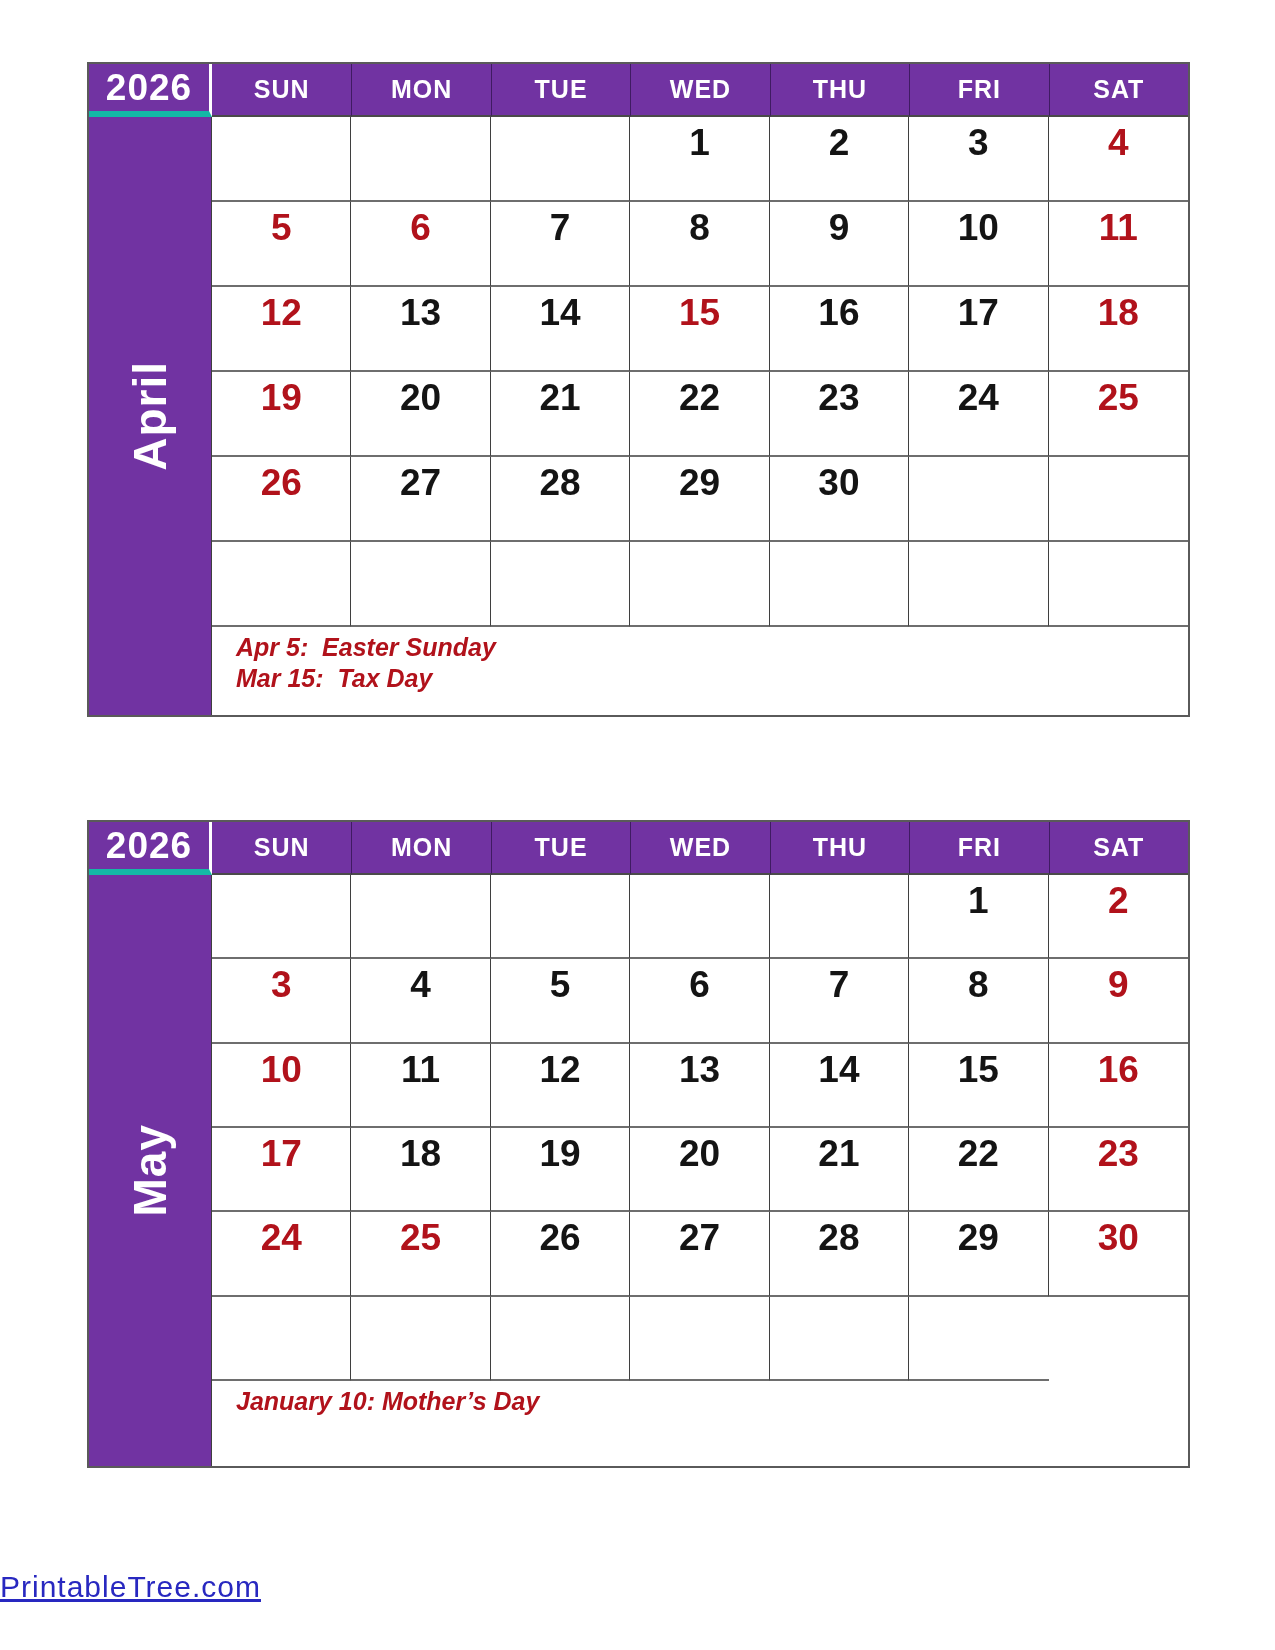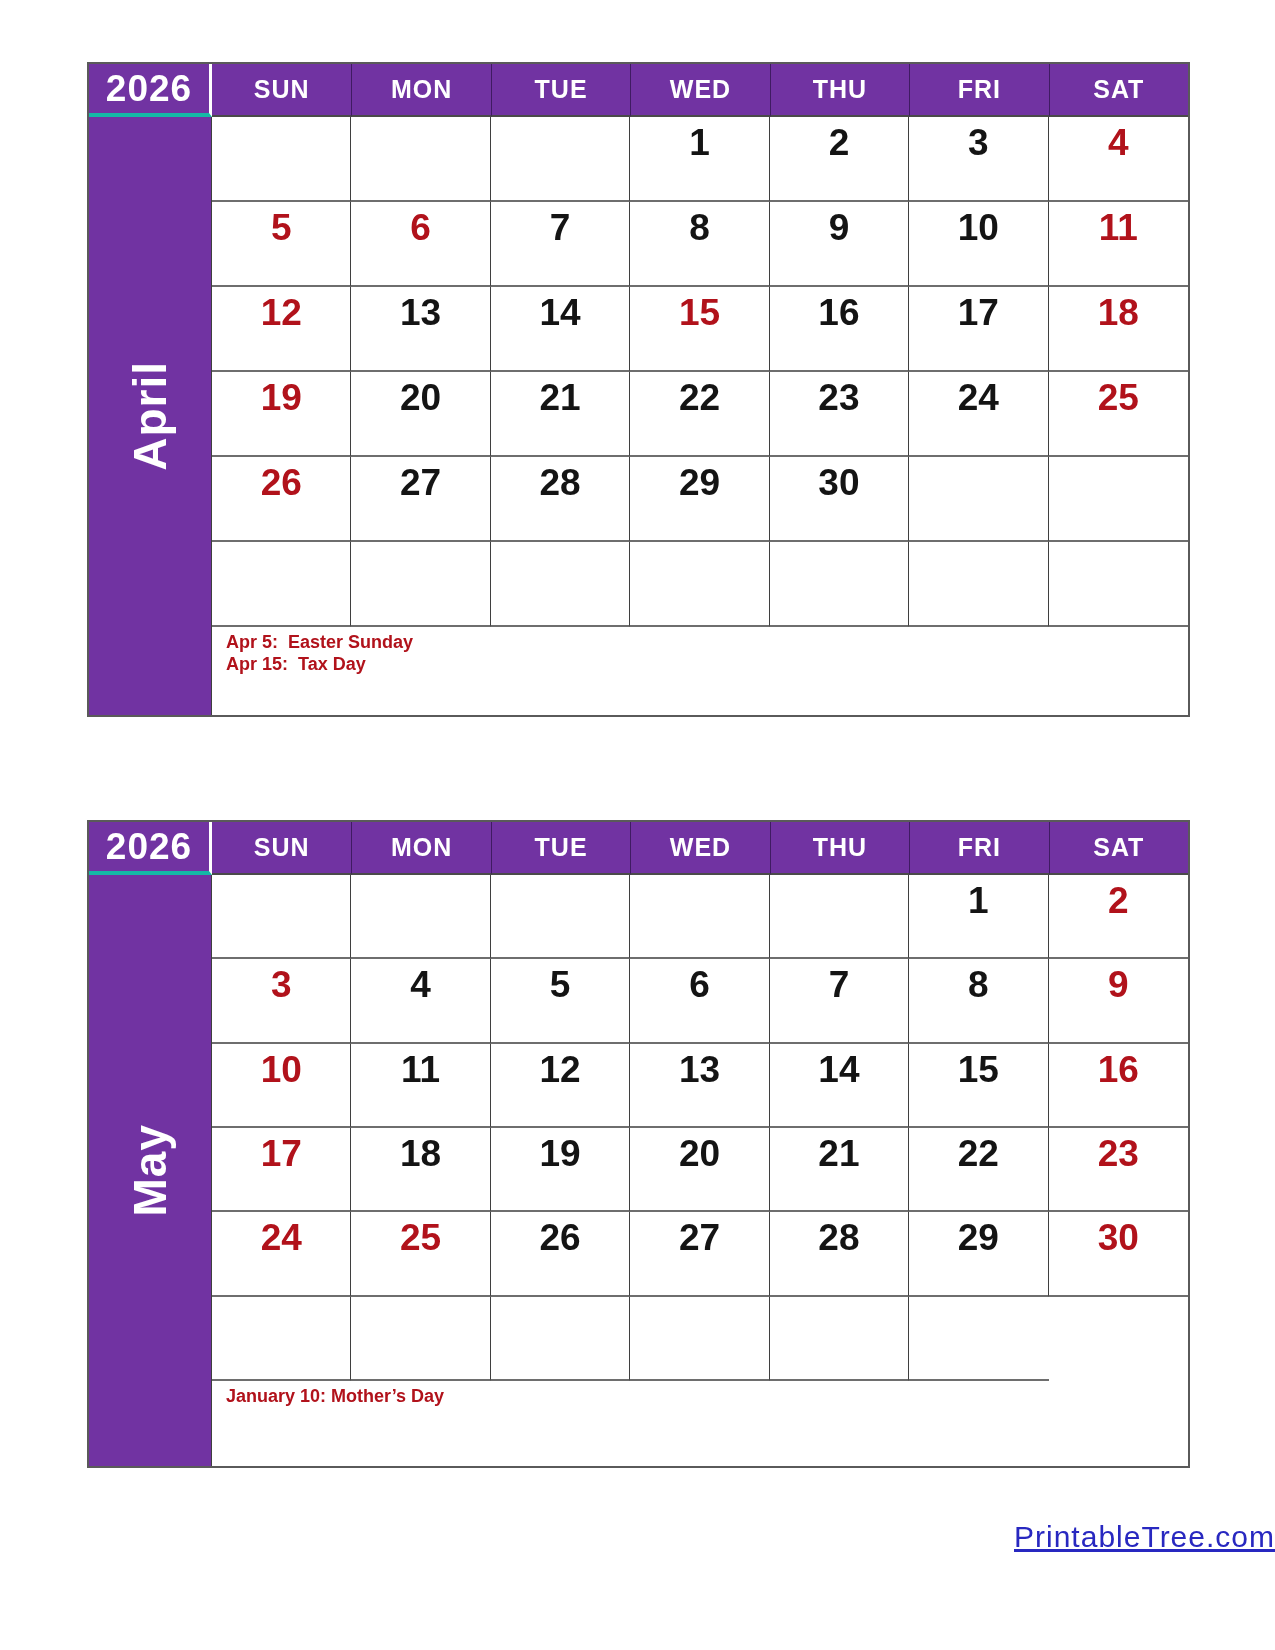--- a/index.html
+++ b/index.html
@@ -23,21 +23,21 @@
     display:grid;grid-template-columns:123px repeat(7,1fr);
     border:2px solid var(--outer);
   }
   #cal-0{top:62px;height:655px;grid-template-rows:53px repeat(6,1fr) 88px;}
   #cal-1{top:820px;height:648px;grid-template-rows:53px repeat(6,1fr) 85px;}
 
   .ycell{
     grid-row:1;grid-column:1;background:var(--purple);color:#fff;
     display:flex;align-items:center;justify-content:center;
     font-weight:bold;font-size:37px;letter-spacing:1px;
-    border-right:3px solid #fff;border-bottom:4px solid #14b8a6;
+    border-right:3px solid #fff;border-bottom:6px solid #14b8a6;
   }
   .hcell{
     background:var(--purple);color:#fff;
     display:flex;align-items:center;justify-content:center;
     font-weight:bold;font-size:25px;letter-spacing:1px;
     border-left:1px solid rgba(30,12,55,.6);
     border-bottom:2px solid #4a4a4a;
   }
   .hcell.first{border-left:none;}
   .sidebar{
@@ -54,26 +54,26 @@
     background:#fff;border-right:1px solid var(--line);
     border-bottom:2px solid var(--rowline);
     text-align:center;padding-top:6px;
     font-weight:bold;font-size:37px;color:var(--ink);
     line-height:1.1;
   }
   .dcell.red{color:var(--red);}
   .dcell.cend{border-right:none;}
   .holiday{
     grid-row:8;grid-column:2 / -1;background:#fff;
-    padding:5px 10px 0 14px;color:var(--red);
-    font-weight:bold;font-size:18px;line-height:1.22;
+    padding:5px 10px 0 24px;color:var(--red);
+    font-weight:bold;font-size:25px;line-height:1.22;font-style:italic;
   }
   .holiday-line{white-space:pre-wrap;}
   .footer{
-    position:absolute;top:1520px;left:0;width:100%;text-align:right;
+    position:absolute;top:1570px;left:0;width:100%;text-align:left;
   }
   .footer a{
     color:var(--blue);font-size:30px;font-weight:400;
     letter-spacing:1px;text-decoration:underline;cursor:pointer;
   }
 </style>
 </head>
 <body>
 
 <div class="cal" id="cal-0">
@@ -125,21 +125,21 @@
     <div class="dcell cend"></div>
     <div class="dcell"></div>
     <div class="dcell"></div>
     <div class="dcell"></div>
     <div class="dcell"></div>
     <div class="dcell"></div>
     <div class="dcell"></div>
     <div class="dcell cend"></div>
     <div class="holiday">
       <div class="holiday-line">Apr 5:  Easter Sunday</div>
-      <div class="holiday-line">Apr 15:  Tax Day</div>
+      <div class="holiday-line">Mar 15:  Tax Day</div>
     </div>
 </div>
 
 <div class="cal" id="cal-1">
   <div class="ycell">2026</div>
   <div class="hcell first">SUN</div>
     <div class="hcell">MON</div>
     <div class="hcell">TUE</div>
     <div class="hcell">WED</div>
     <div class="hcell">THU</div>

